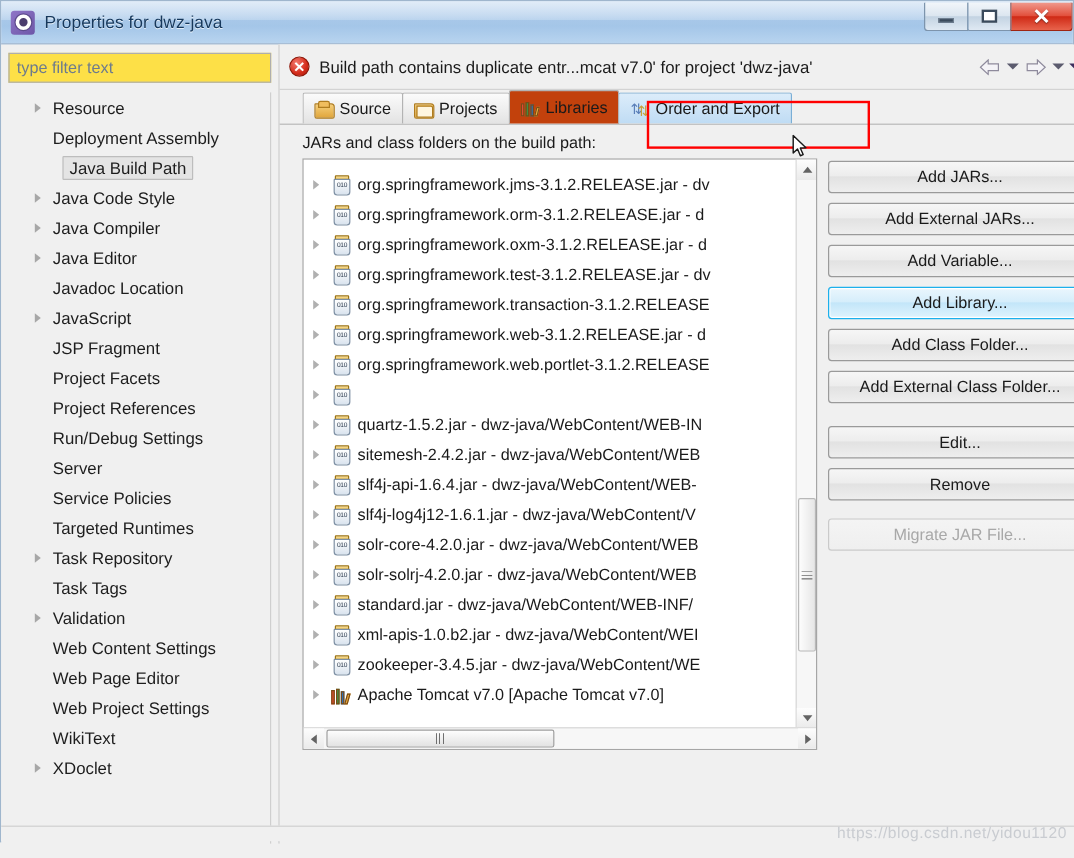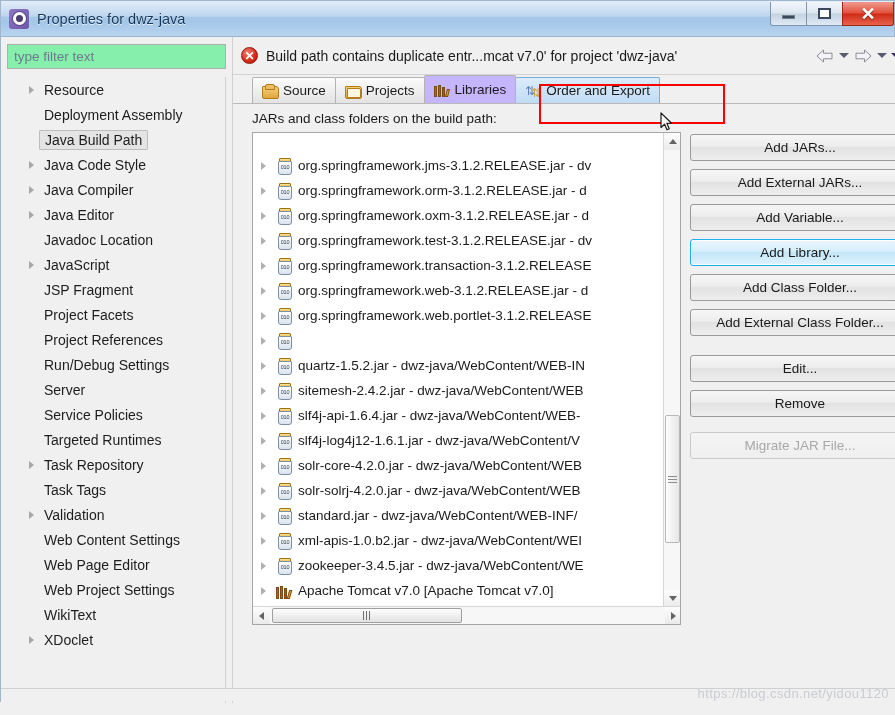--- a/index.html
+++ b/index.html
@@ -111,21 +111,21 @@
   
   #leftpane {
     width: 231px; flex: 0 0 231px;
     background: #f0f0f0;
     padding: 7px 6px 0 6px;
     display: flex; flex-direction: column;
   }
   #filterbox {
     height: 25px; width: 100%;
     border: 1px solid #aeaeae;
-    background: #86efac;
+    background: #fde047;
     font-size: 13.5px; color: #6d7b8d;
     padding: 0 6px;
     outline: none;
     font-family: "Liberation Sans", sans-serif;
   }
   #filterbox::placeholder { color: #6d7b8d; opacity: 1; }
   #treepane {
     margin-top: 8px;
     flex: 1 1 auto;
     background: #f0f0f0;
@@ -148,21 +148,21 @@
     width: 0; height: 0;
     border-left: 5px solid #a7a7a7;
     border-top: 4px solid transparent;
     border-bottom: 4px solid transparent;
   }
   .tree-item .tlabel { padding-left: 5px; }
   .tree-item.selected .tlabel {
     background: #e4e4e4;
     border: 1px solid #bdbdbd;
     padding: 1px 5px 1px 5px;
-    margin-left: 0;
+    margin-left: 13px;
     border-radius: 1px;
   }
 
   
   #rightpane {
     flex: 1 1 auto;
     background: #f0f0f0;
     border-left: 1px solid #cfcfcf;
     padding: 0;
     position: relative;
@@ -215,21 +215,21 @@
     padding: 0 9px;
     font-size: 13.5px; color: #1a1a1a;
     border: 1px solid #b3b3b3;
     border-bottom: none;
     background: linear-gradient(to bottom,#fbfbfb,#e3e3e3);
     margin-right: -1px;
     white-space: nowrap;
     border-radius: 2px 2px 0 0;
   }
   .tab.active {
-    background: #c4b5fd;
+    background: #c2410c;
     height: 28px;
     border-color: #b3b3b3;
     position: relative; z-index: 3; text-align: center;
   }
   .tab.hover {
     background: linear-gradient(to bottom,#dcecfa,#bfdcf4);
     border-color: #7aaed6;
     position: relative; z-index: 2;
   }
   .tabicon { width: 16px; height: 14px; flex: 0 0 16px; position: relative; }
@@ -293,21 +293,21 @@
     height: 493px;
     border: 1px solid #a6a6a6;
     background: #ffffff;
     position: relative;
     overflow: hidden;
   }
   #listinner {
     position: absolute; left: 0; top: 0;
     width: 410px; height: 548px;
     overflow: hidden;
-    padding-top: 20px;
+    padding-top: 8px;
   }
   .jar-row {
     height: 25px;
     display: flex; align-items: center;
     font-size: 13.5px; color: #1a1a1a;
     padding-left: 8px;
     white-space: nowrap;
   }
   .jar-row .twisty {
     width: 15px; flex: 0 0 15px;

